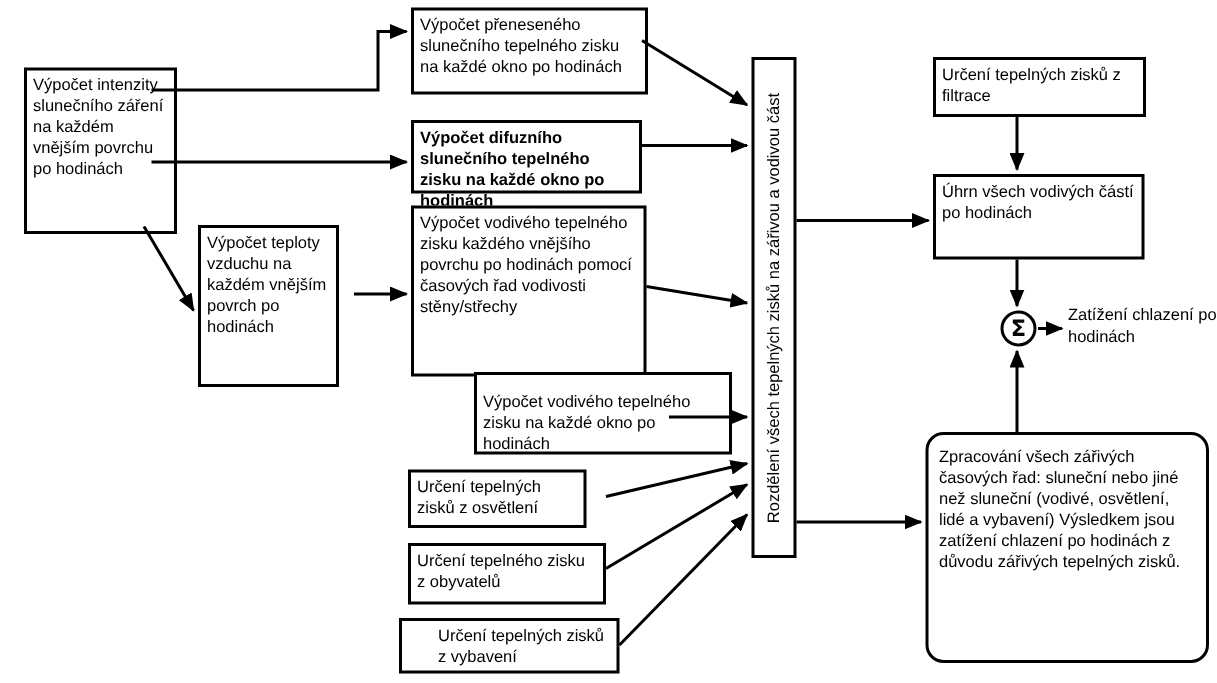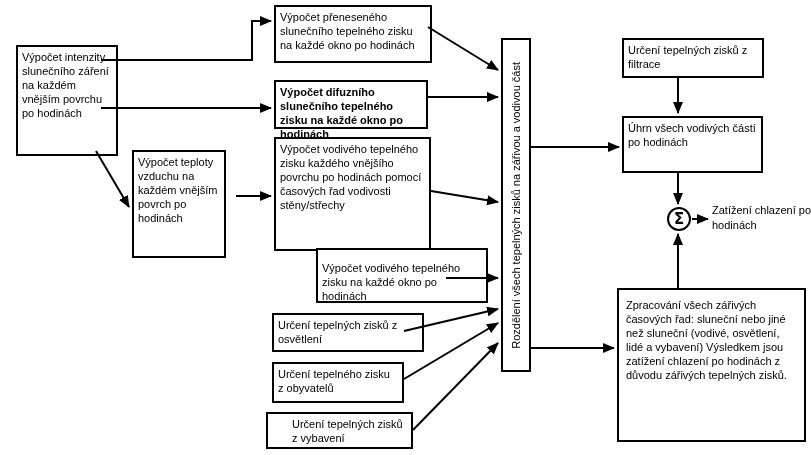--- a/index.html
+++ b/index.html
@@ -52,35 +52,35 @@
   <div class="node" style="left:132px; top:150px; width:94px; height:108px;">Výpočet teploty vzduchu na každém vnějším povrch po hodinách</div>
 
   <div class="node" style="left:274px; top:5px; width:158px; height:58px;">Výpočet přeneseného slunečního tepelného zisku na každé okno po hodinách</div>
 
   <div class="node" style="left:274px; top:80px; width:154px; height:49px;font-weight:bold;">Výpočet difuzního slunečního tepelného zisku na každé okno po hodinách</div>
 
   <div class="node" style="left:274px; top:137px; width:157px; height:114px;">Výpočet vodivého tepelného zisku každého vnějšího povrchu po hodinách pomocí časových řad vodivosti stěny/střechy</div>
 
   <div class="node pad-top" style="left:274px; top:248px; width:172px; height:55px;margin-left:42px;">Výpočet vodivého tepelného zisku na každé okno po hodinách</div>
 
-  <div class="node" style="left:272px; top:313px; width:152px; height:39px;">Určení tepelných zisků z osvětlení</div>
+  <div class="node" style="left:272px; top:313px; width:119px; height:39px;">Určení tepelných zisků z osvětlení</div>
 
   <div class="node" style="left:272px; top:362px; width:132px; height:41px;">Určení tepelného zisku z obyvatelů</div>
 
   <div class="node" style="left:266px; top:412px; width:147px; height:37px;padding-left:24px;">Určení tepelných zisků z vybavení</div>
 
   <div class="vnode" style="left:501px; top:38px; width:30px; height:334px;">
     <span>Rozdělení všech tepelných zisků na zářivou a vodivou část</span>
   </div>
 
   <div class="node" style="left:622px; top:38px; width:142px; height:40px;">Určení tepelných zisků z filtrace</div>
 
   <div class="node" style="left:622px; top:116px; width:141px; height:57px;">Úhrn všech vodivých částí po hodinách</div>
 
-  <div class="node" style="left:617px; top:288px; width:189px; height:154px; padding:8px 7px;">Zpracování všech zářivých časových řad: sluneční nebo jiné než sluneční (vodivé, osvětlení, lidé a vybavení) Výsledkem jsou zatížení chlazení po hodinách z důvodu zářivých tepelných zisků.</div>
+  <div class="node" style="left:617px; top:288px; width:189px; height:154px; padding:8px 7px;border-radius:12px;">Zpracování všech zářivých časových řad: sluneční nebo jiné než sluneční (vodivé, osvětlení, lidé a vybavení) Výsledkem jsou zatížení chlazení po hodinách z důvodu zářivých tepelných zisků.</div>
 
   <div class="sigma" style="left:667px; top:207px;">Σ</div>
 
   <div class="floating-label" style="left:712px; top:203px; width:108px;">Zatížení chlazení po hodinách</div>
 
   <svg class="arrows" viewBox="0 0 811 455">
     <defs>
       <marker id="ah" markerUnits="userSpaceOnUse" markerWidth="12" markerHeight="10" refX="11" refY="5" orient="auto">
         <path d="M0,0 L12,5 L0,10 z" fill="#000"></path>
       </marker>

